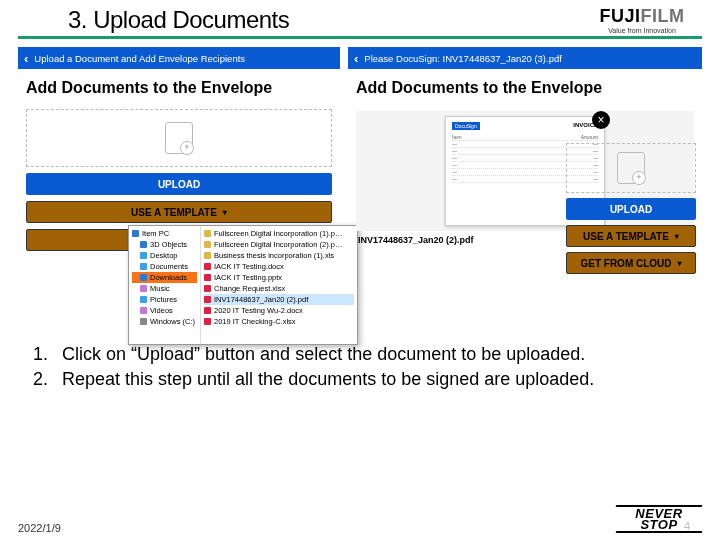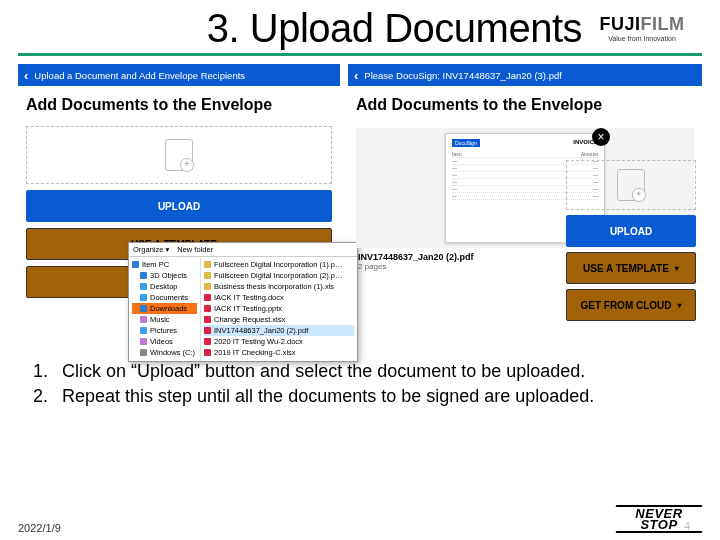--- a/index.html
+++ b/index.html
@@ -15,24 +15,24 @@
     padding: 6px 18px 0 18px;
   }
   .header-row {
     display: flex;
     align-items: center;
     border-bottom: 3px solid #1a9b6c;
     padding-bottom: 2px;
   }
   .title {
     flex: 1;
-    font-size: 40px;
+    font-size: 24px;
     font-weight: 400;
     letter-spacing: -0.5px;
-    text-align: right;
+    text-align: left;
     padding-left: 50px;
   }
   .logo-block {
     width: 120px;
     text-align: center;
     line-height: 1;
   }
   .logo-main {
     font-size: 18px;
     font-weight: bold;
@@ -87,21 +87,21 @@
   }
   .doc-icon::after {
     content: "+"; position: absolute; right: -2px; bottom: -2px;
     background: #fff; border: 1px solid #bbb; border-radius: 50%;
     width: 12px; height: 12px; font-size: 9px; line-height: 11px; text-align: center;
     color: #888;
   }
 
   .btn {
     margin: 6px 8px;
-    height: 32px;
+    height: 22px;
     display: flex;
     align-items: center;
     justify-content: center;
     font-size: 10px;
     font-weight: bold;
     border-radius: 2px;
     cursor: pointer;
   }
   .btn-primary { background: #0a5bd1; color: #fff; }
   .btn-outline { border: 1px solid #333; background: #a16207; color: #000; }
@@ -250,24 +250,20 @@
       <div class="btn btn-outline">
         <span>USE A TEMPLATE</span>
           <span class="small-chev">▾</span>
       </div>
       <div class="btn btn-outline">
         <span>GET FROM CLOUD</span>
           <span class="small-chev">▾</span>
       </div>
 
       <div class="file-chooser">
-        <div class="fc-toolbar">
-          <span>Organize ▾</span>
-          <span>New folder</span>
-        </div>
         <div class="fc-body">
           <div class="fc-sidebar" id="fc-sidebar">
               <div class="node">
                 <span class="sq" style="background: rgb(43, 123, 214);"></span>
                 <span>Item PC</span>
               </div>
               <div class="node indent">
                 <span class="sq" style="background: rgb(43, 123, 214);"></span>
                 <span>3D Objects</span>
               </div>
@@ -386,21 +382,20 @@
                   </div>
               </div>
               <div class="close-x">×</div>
             </div>
           </div>
           <div class="doc-caption">
             <div class="fn">
               <span>INV17448637_Jan20 (2).pdf</span>
               <span style="cursor:pointer">⋮</span>
             </div>
-            <div class="pg">2 pages</div>
           </div>
         </div>
         <div class="right-buttons">
           <div class="doc-placeholder">
             <div class="doc-icon"></div>
           </div>
           <div class="btn btn-primary">UPLOAD</div>
           <div class="btn btn-outline">
             <span>USE A TEMPLATE</span>
               <span class="small-chev">▾</span>

